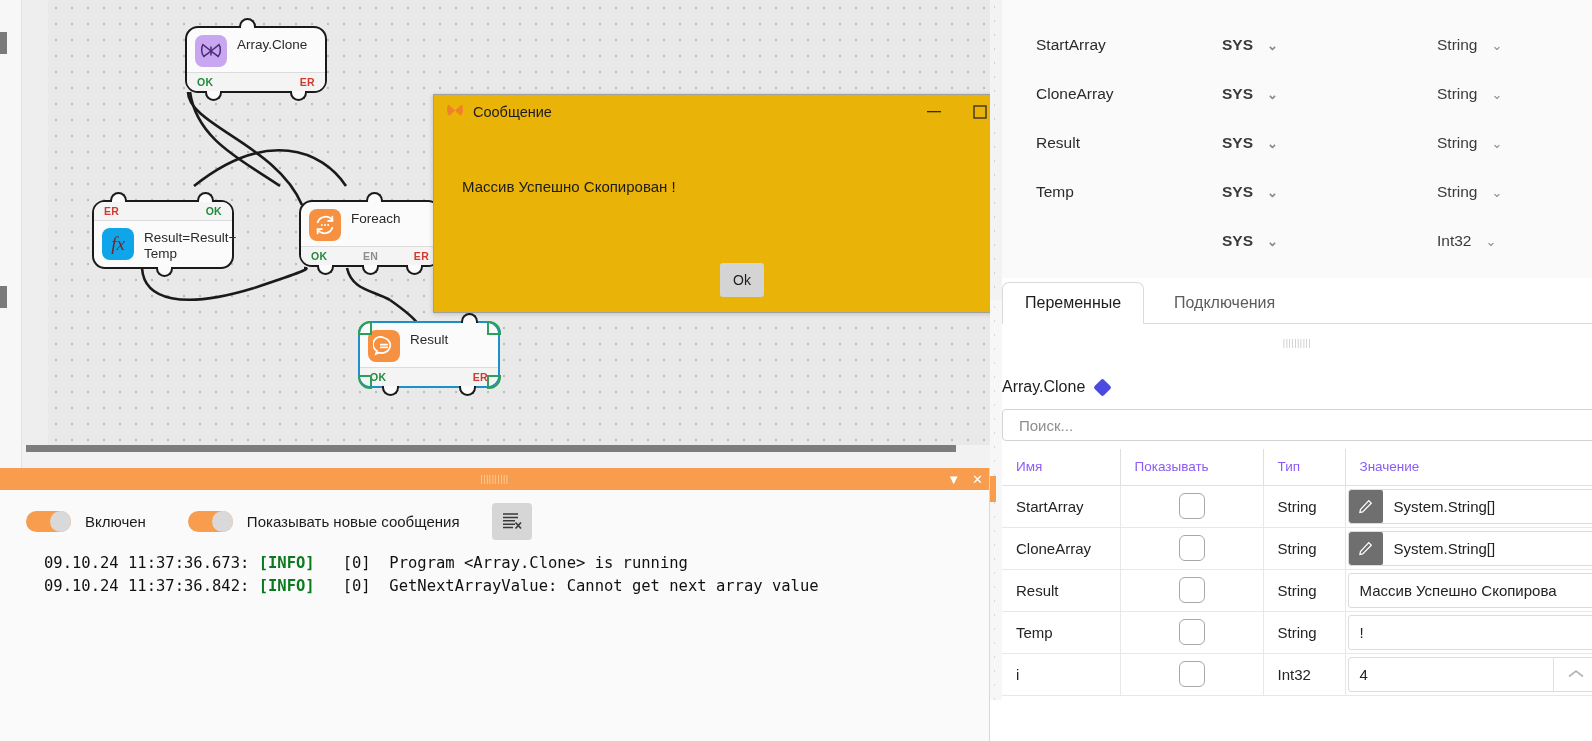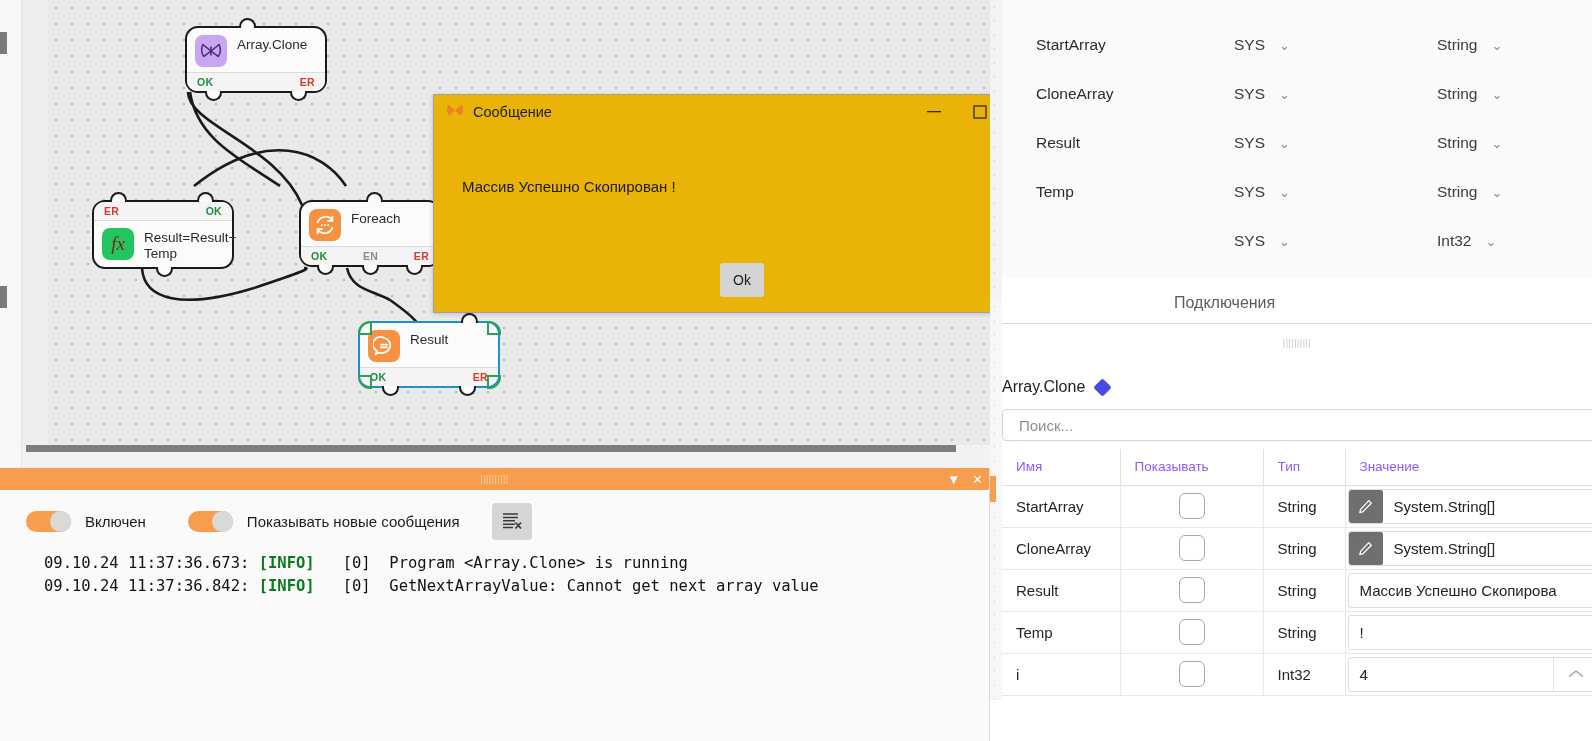--- a/index.html
+++ b/index.html
@@ -191,21 +191,21 @@
     background: #f79d4d;
   }
 
   .var-top { position: absolute; left: 12px; top: 0; width: 590px; height: 278px; background:#fafafa; }
   .vt-row {
     position: absolute; left: 0; width: 590px; height: 30px;
     display: flex; align-items: center;
   }
   .vt-name { position: absolute; left: 34px; font-size: 15.5px; color: #2b2b2b; }
   .vt-sys {
-    position: absolute; left: 232px; font-size: 15.5px; color: #3a3a3a;
+    position: absolute; left: 220px; font-size: 15.5px; color: #3a3a3a; font-weight: bold;
   }
   .vt-type { position: absolute; left: 435px; font-size: 15.5px; color: #3a3a3a; }
   .chev { color: #8a8a8a; font-size: 13px; margin-left: 14px; }
 
   .tabs {
     position: absolute; left: 12px; top: 282px; width: 590px; height: 42px;
     border-bottom: 1px solid #dadada;
   }
   .tab {
     position: absolute; top: 0; height: 42px; display: flex; align-items: center;
@@ -335,21 +335,21 @@
 
     <div class="node" style="left:70px; top:200px; width:142px;">
       <div class="nub top" style="left:16px; top:-10px;"></div>
       <div class="nub top" style="right:18px; top:-10px;"></div>
       <div class="node-ports top">
         <span class="port-lbl port-er">ER</span>
         <span class="spacer"></span>
         <span class="port-lbl port-ok">OK</span>
       </div>
       <div class="node-body">
-        <div class="node-icon" style="background:#22c55e;">
+        <div class="node-icon" style="background:#0ea5e9;">
           <span style="font-family:'Liberation Serif',serif; font-style:italic; font-size:19px; color:#7d1f1f;">fx</span>
         </div>
         <div class="node-title">Result=Result+ Temp</div>
       </div>
       <div class="nub bottom" style="left:62px; bottom:-10px;"></div>
     </div>
 
     <div class="node" style="left:277px; top:200px; width:142px;">
       <div class="nub top" style="right:56px; top:-10px;"></div>
       <div class="node-body">
@@ -499,20 +499,21 @@
         <span class="vt-type"><span>String</span><span class="chev">⌄</span></span>
       </div>
       <div class="vt-row" style="top:226px;">
         <span class="vt-name"></span>
         <span class="vt-sys"><span>SYS</span><span class="chev">⌄</span></span>
         <span class="vt-type"><span>Int32</span><span class="chev">⌄</span></span>
       </div>
     </div>
 
     <div class="tabs">
+      <span class="tab active" style="left:0px;">Переменные</span>
       <span class="tab idle" style="left:150px;">Подключения</span>
     </div>
 
     <div class="rp-grip">||||||||||</div>
 
     <div class="rp-heading">
       <span>Array.Clone</span>
       <span class="diamond"></span>
     </div>
 

